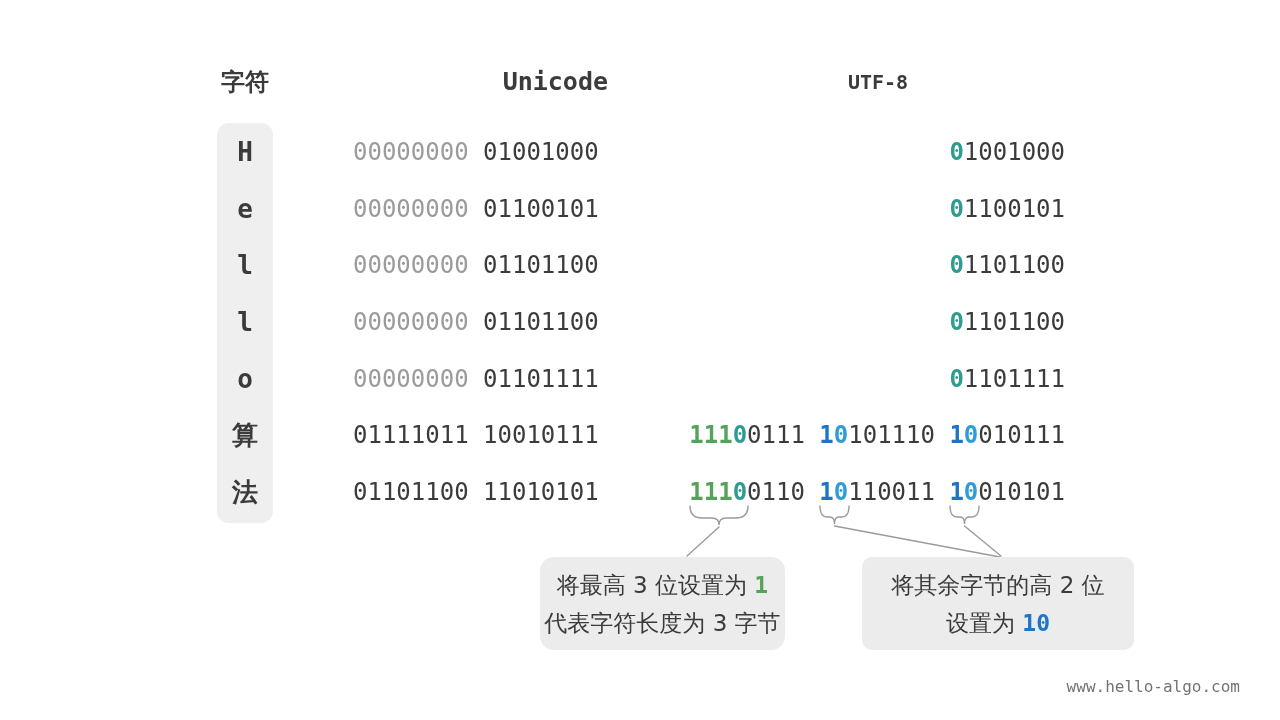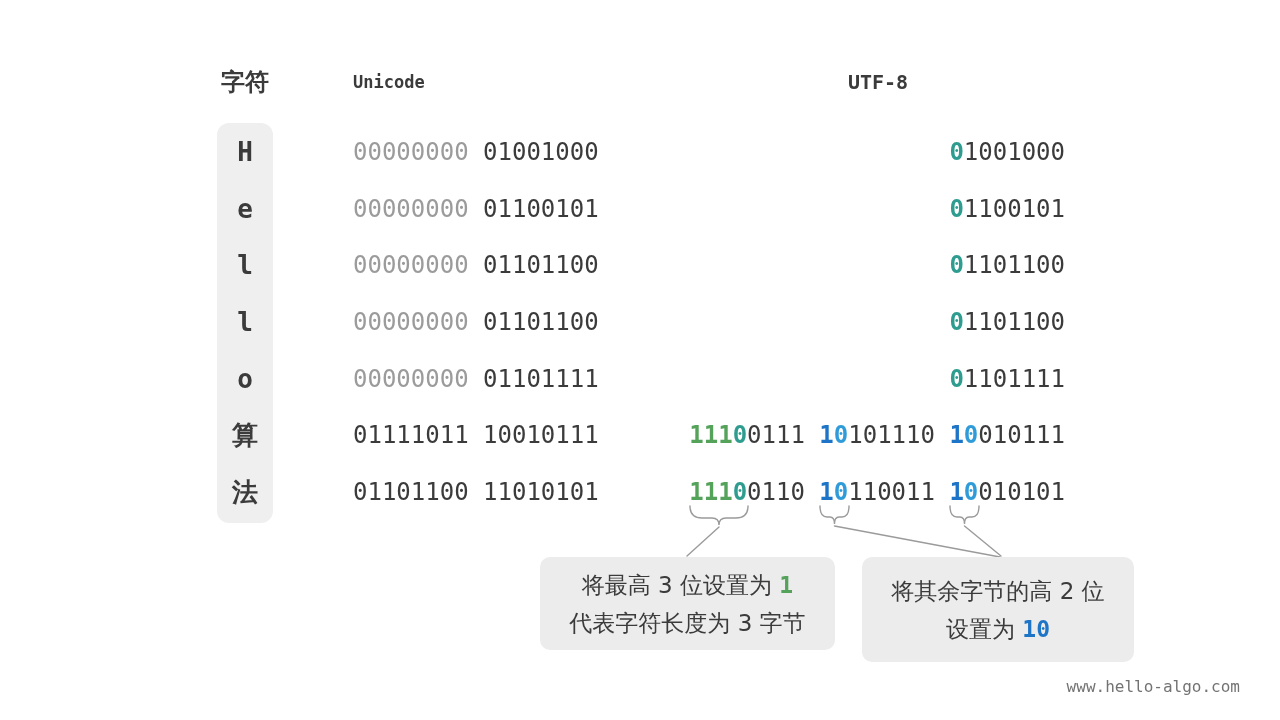--- a/index.html
+++ b/index.html
@@ -9,21 +9,21 @@
   }
 
   
   .char-col-bg{position:absolute;left:217px;top:123px;width:56px;height:400px;
     background:#efefef;border-radius:12px;}
 
   
   .col-header{position:absolute;top:67px;height:30px;line-height:30px;
     font-weight:bold;color:#3b3b3b;}
   .header-char{left:217px;width:56px;text-align:center;font-size:24px;}
-  .header-unicode{left:353px;width:255px;text-align:left;font-size:17px;
+  .header-unicode{left:353px;width:255px;text-align:right;font-size:25px;
     font-family:"DejaVu Sans Mono","Liberation Mono",monospace;}
   .header-utf8{left:690px;width:376px;text-align:center;font-size:20px;
     font-family:"DejaVu Sans Mono","Liberation Mono",monospace;}
 
   
   .row{position:absolute;left:0;width:1280px;height:36px;line-height:36px;}
   .cell{position:absolute;top:0;height:36px;white-space:pre;}
   .cell-char{left:217px;width:56px;text-align:center;font-size:26px;font-weight:bold;
     color:#3b3b3b;font-family:"DejaVu Sans Mono","Liberation Mono",monospace,sans-serif;}
   .cell-unicode{left:353px;font-size:24px;
@@ -40,22 +40,22 @@
   .c-lightblue{color:#2f9cd9;font-weight:bold;}
 
   
   .overlay{position:absolute;left:0;top:0;width:1280px;height:720px;pointer-events:none;}
   .brace,.connector{fill:none;stroke:#9b9b9b;stroke-width:1.4;stroke-linecap:round;}
 
   
   .callout{position:absolute;background:#ececec;border-radius:10px;color:#3b3b3b;
     font-size:23px;text-align:center;display:flex;flex-direction:column;
     justify-content:center;}
-  .callout-left{left:540px;top:557px;width:295px;height:93px;}
-  .callout-right{left:862px;top:557px;width:272px;height:105px;}
+  .callout-left{left:540px;top:557px;width:245px;height:93px;border-radius:14px;}
+  .callout-right{left:862px;top:557px;width:272px;height:93px;}
   .callout-line{line-height:38px;white-space:pre;}
   .hl{font-family:"DejaVu Sans Mono","Liberation Mono",monospace;font-weight:bold;}
   .hl-green{color:#55a25a;}
   .hl-blue{color:#1e74c6;}
 
   
   .watermark{position:absolute;right:40px;bottom:24px;font-size:16px;color:#737373;
     font-family:"DejaVu Sans Mono","Liberation Mono",monospace;}
 </style>
 </head>

